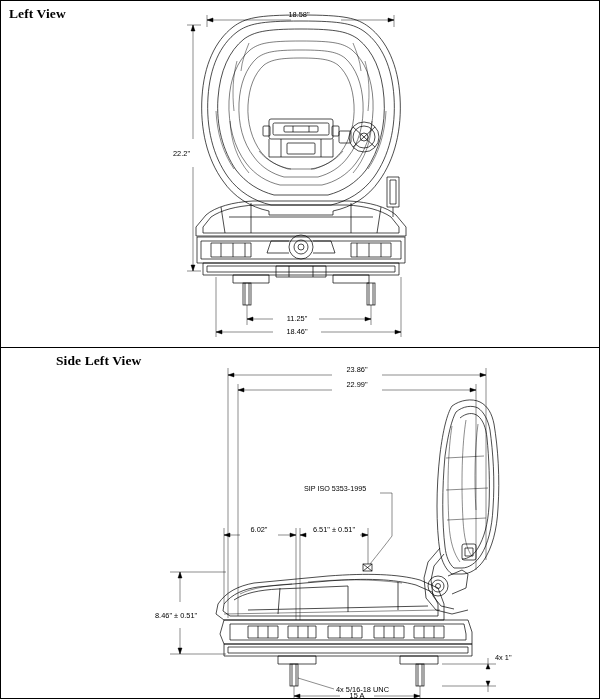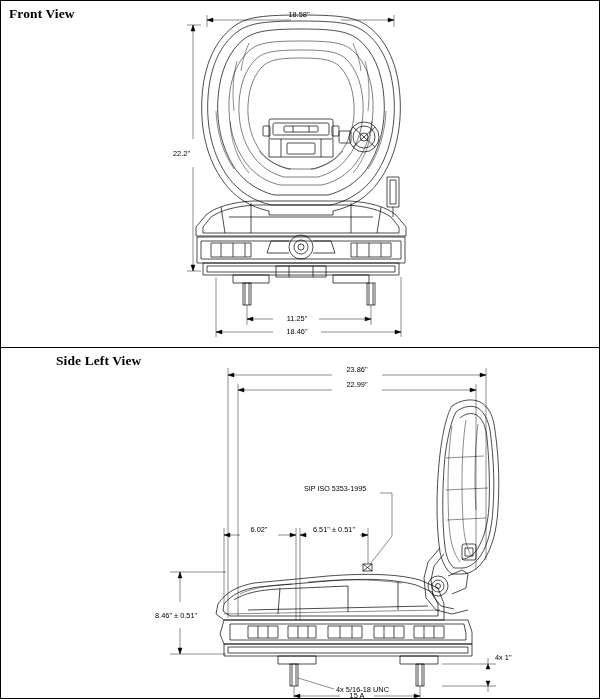--- a/index.html
+++ b/index.html
@@ -71,21 +71,21 @@
     font-size: 7.2px;
     fill: #000;
   }
 </style>
 </head>
 <body>
 
 <div class="sheet">
 
   <div class="panel" id="panel-front">
-    <div class="panel-title">Front View</div>
+    <div class="panel-title">Left View</div>
 
     <div class="drawing">
       <svg width="598" height="346" viewBox="0 0 598 346" xmlns="http://www.w3.org/2000/svg">
 
         <g class="ln thin">
           <path d="M232,26 C214,40 203,64 201,96 C199,128 206,158 222,180 C233,196 249,206 268,210
                    L268,214 L332,214 L332,210 C351,206 367,196 378,180 C394,158 401,128 399,96
                    C397,64 386,40 368,26 C356,17 344,14 300,14 C256,14 244,17 232,26 Z"></path>
           <path d="M236,31 C219,44 209,66 207,96 C205,127 212,155 227,176 C238,191 253,200 270,204
                    L330,204 C347,200 362,191 373,176 C388,155 395,127 393,96

